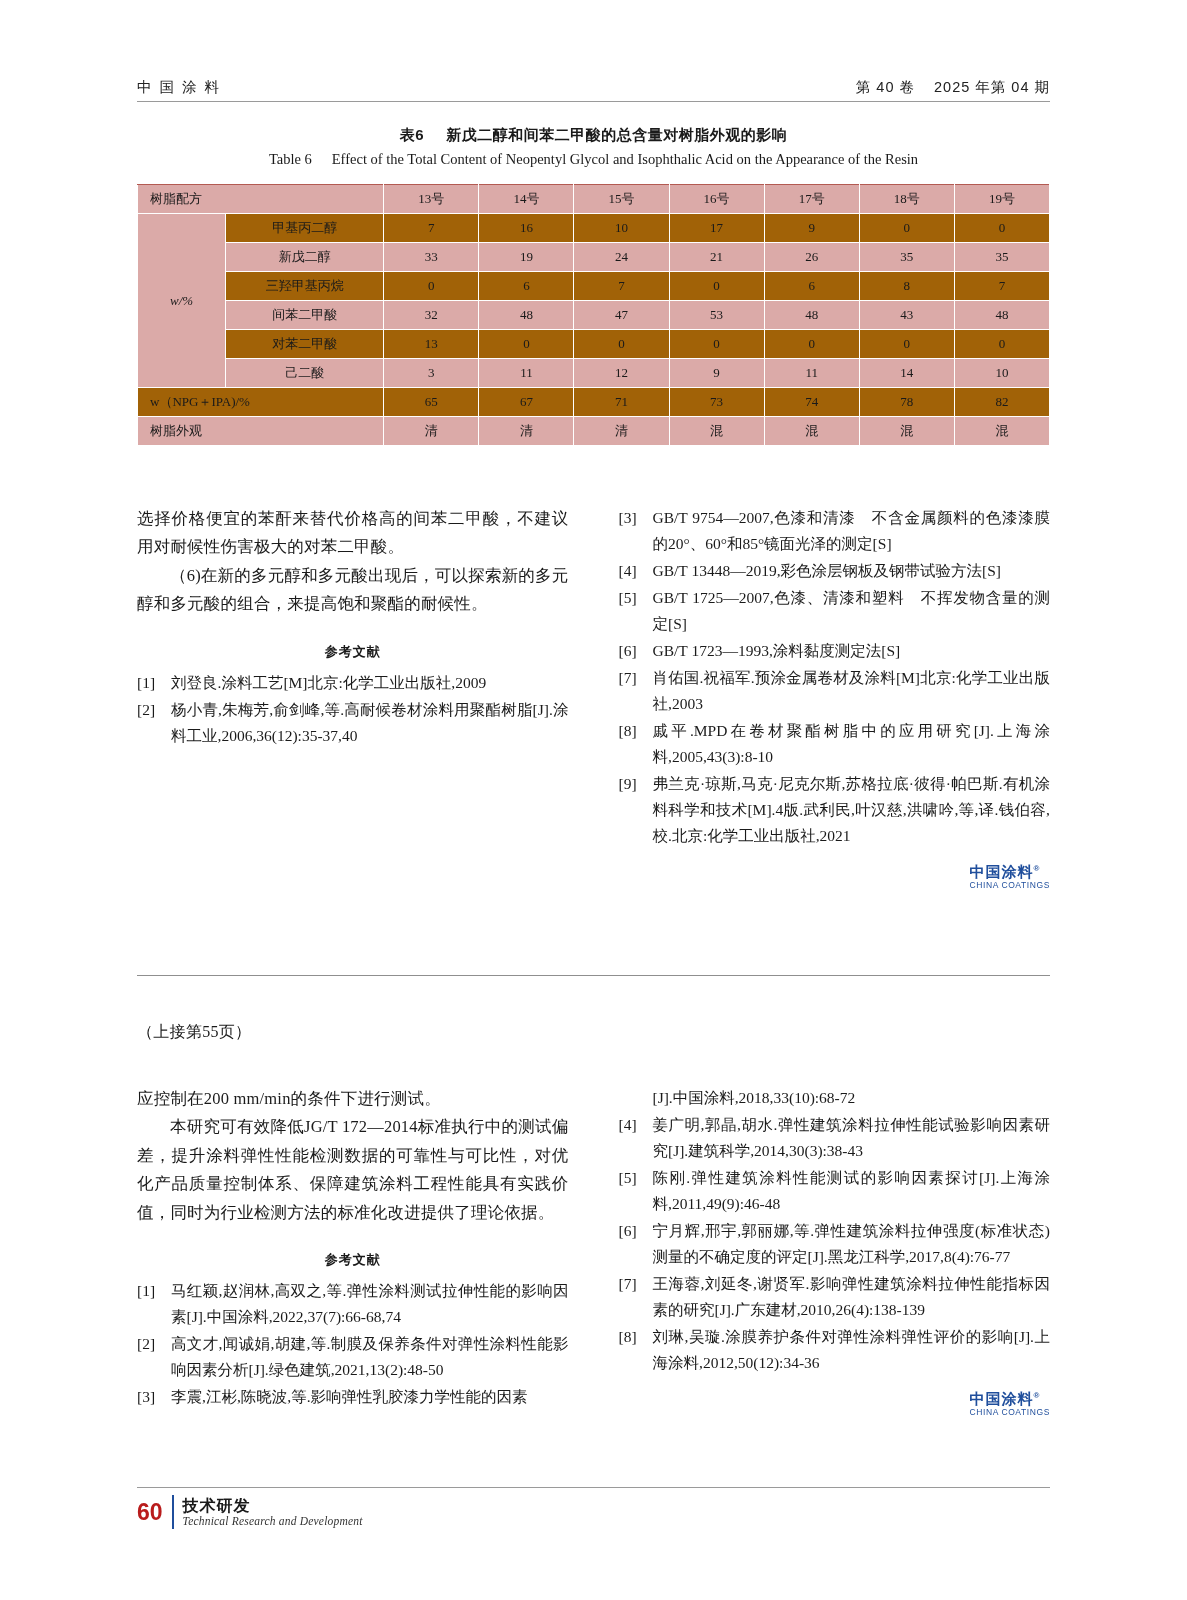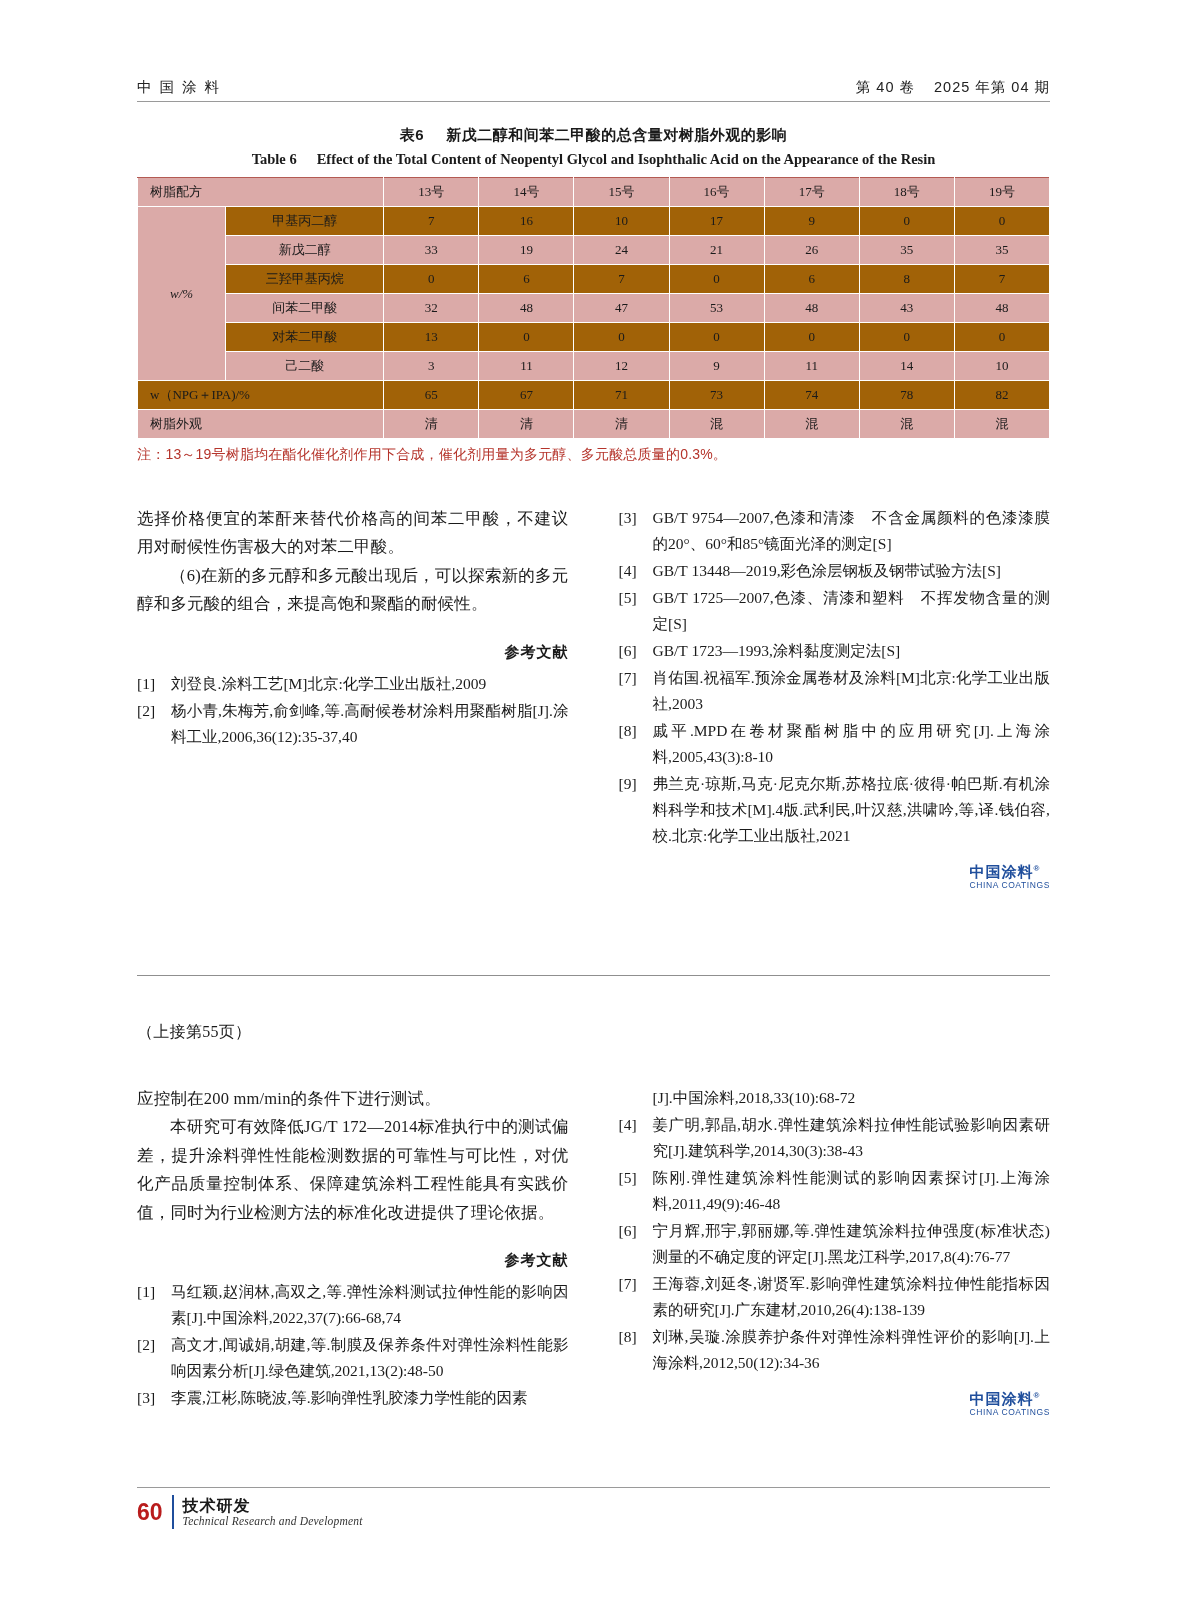--- a/index.html
+++ b/index.html
@@ -50,23 +50,23 @@
     font-family: "Liberation Sans", sans-serif;
     font-weight: bold;
     font-size: 15px;
     letter-spacing: .5px;
     margin-bottom: 6px;
   }
   .tbl-title-cn .num { margin-right: 22px; }
   .tbl-title-en {
     text-align: center;
     font-family: "Liberation Serif", serif;
-    font-weight: bold;
+    font-weight: normal;
     font-size: 14.5px;
-    margin-bottom: 9px;
+    margin-bottom: 16px;
   }
   .tbl-title-en .num { margin-right: 20px; }
 
   table.data {
     width: 913px;
     border-collapse: collapse;
     font-size: 13px;
     table-layout: fixed;
   }
   table.data td, table.data th {
@@ -102,24 +102,24 @@
   .col { width: 432px; }
   p.para {
     margin: 0 0 0 0;
     font-size: 16.5px;
     line-height: 1.72;
     text-align: justify;
     letter-spacing: .2px;
   }
   p.indent { text-indent: 2em; }
   .refs-head {
-    text-align: right;
+    text-align: center;
     font-family: Liberation Sans, sans-serif;
     font-weight: bold;
-    font-size: 15px;
+    font-size: 13px;
     margin: 24px 0 9px 0;
     letter-spacing: 1px;
   }
   ul.reflist { list-style: none; margin: 0; padding: 0; }
   ul.reflist li {
     display: flex;
     font-size: 15.5px;
     line-height: 1.68;
     margin-bottom: 1px;
   }
@@ -329,21 +329,20 @@
           <td>清</td>
           <td>清</td>
           <td>混</td>
           <td>混</td>
           <td>混</td>
           <td>混</td>
         </tr>
       </tbody>
     </table>
 
-    <div class="note">注：13～19号树脂均在酯化催化剂作用下合成，催化剂用量为多元醇、多元酸总质量的0.3%。</div>
   </div>
 
   <div class="cols">
     <div class="col">
       <p class="para">选择价格便宜的苯酐来替代价格高的间苯二甲酸，不建议用对耐候性伤害极大的对苯二甲酸。</p>
       <p class="para indent">（6)在新的多元醇和多元酸出现后，可以探索新的多元醇和多元酸的组合，来提高饱和聚酯的耐候性。</p>
 
       <div class="refs-head">参考文献</div>
       <ul class="reflist">
         <li>

